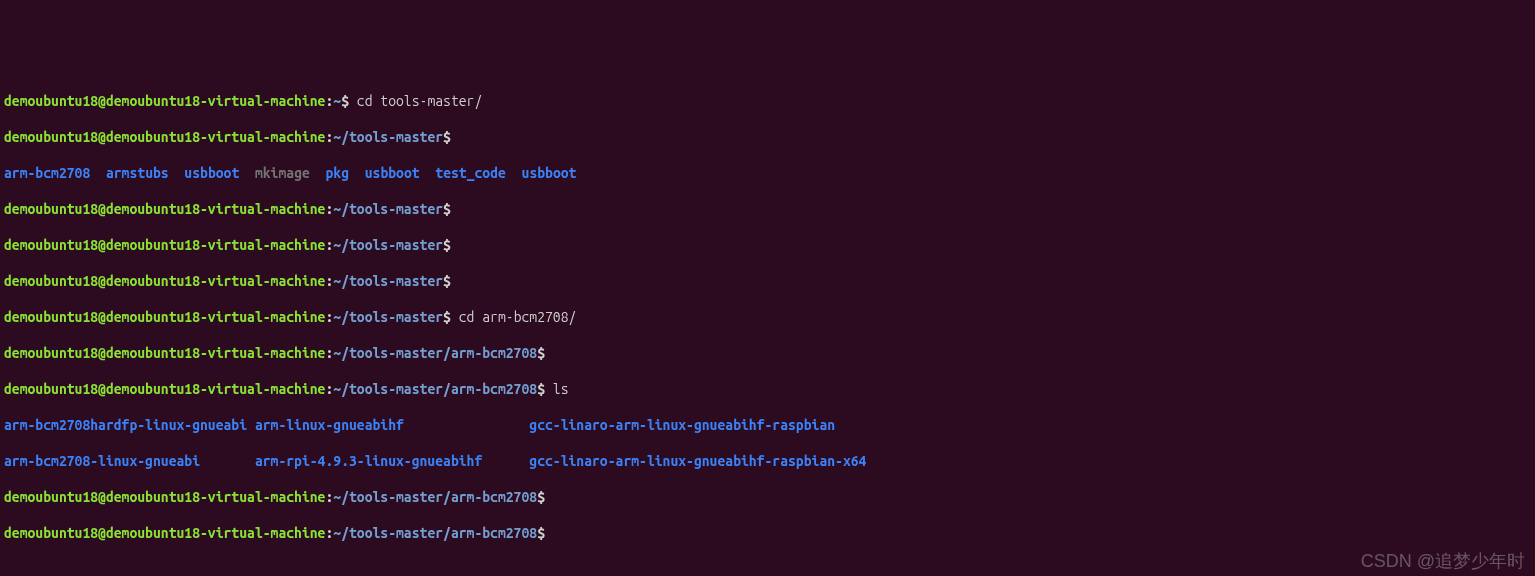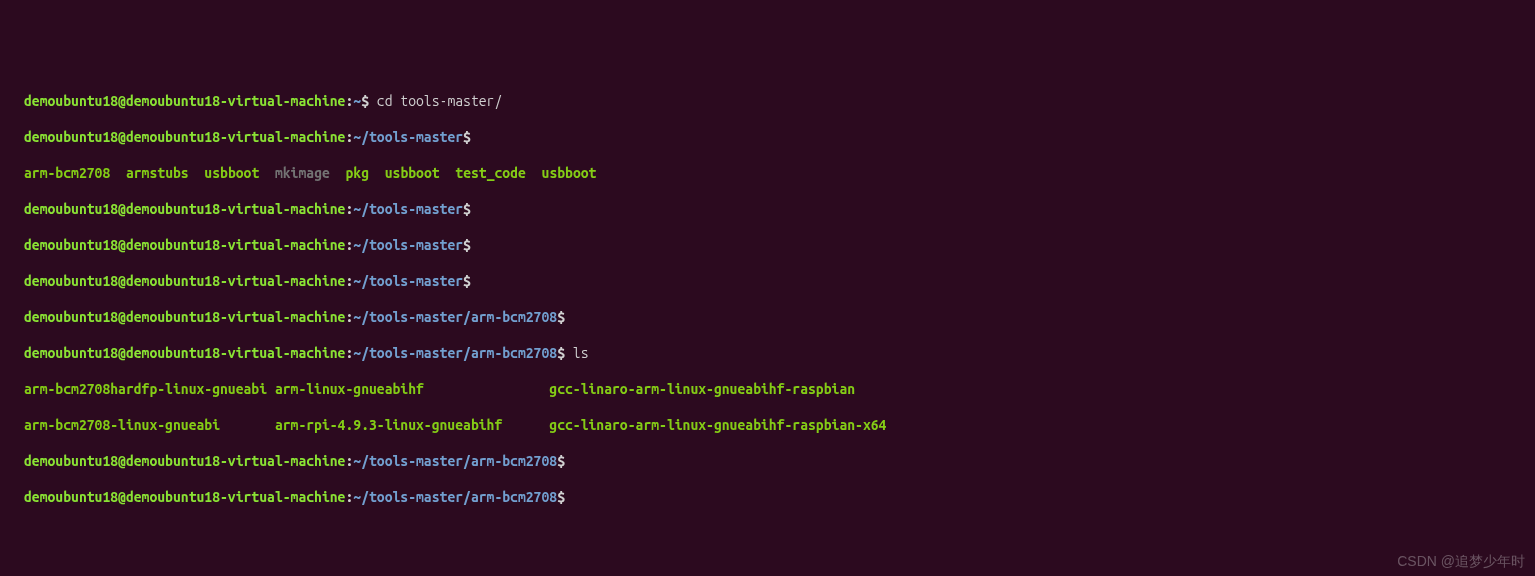--- a/index.html
+++ b/index.html
@@ -7,48 +7,49 @@
     padding: 2px 4px;
     background: #2c0a1f;
     color: #e0e0e0;
     font-family: "Ubuntu Mono", "DejaVu Sans Mono", Consolas, monospace;
     font-size: 14px;
     line-height: 18px;
     white-space: pre;
     width: 1535px;
     box-sizing: border-box;
   }
-  .line { white-space: pre; margin-left: 20px; }
+  .line { white-space: pre; }
   .user   { color: #8ae234; font-weight: bold; }
   .path   { color: #729fcf; font-weight: bold; }
   .sym    { color: #d0d0d0; font-weight: bold; }
   .cmd    { color: #d0d0d0; }
   .exe    { color: #737373; font-weight: bold; }
-  .dir    { color: #84cc16; font-weight: bold; text-align: center; }
+  .dir    { color: #3b82f6; font-weight: bold; text-align: center; }
   .watermark {
     position: fixed;
     right: 10px;
     bottom: 6px;
     color: rgba(220,220,220,0.35);
     font-family: Arial, sans-serif;
-    font-size: 14px;
+    font-size: 18px;
   }
 </style>
 </head>
 <body>
 
 
 
 <div>
 <div class="line"><span class="user">demoubuntu18@demoubuntu18-virtual-machine</span><span class="sym">:</span><span class="path">~</span><span class="sym">$</span><span class="cmd"> cd tools-master/</span></div>
 <div class="line"><span class="user">demoubuntu18@demoubuntu18-virtual-machine</span><span class="sym">:</span><span class="path">~/tools-master</span><span class="sym">$</span><span class="cmd"></span></div>
 <div class="line"><span class="dir">arm-bcm2708</span>  <span class="dir">armstubs</span>  <span class="dir">usbboot</span>  <span class="exe">mkimage</span>  <span class="dir">pkg</span>  <span class="dir">usbboot</span>  <span class="dir">test_code</span>  <span class="dir">usbboot</span></div>
 <div class="line"><span class="user">demoubuntu18@demoubuntu18-virtual-machine</span><span class="sym">:</span><span class="path">~/tools-master</span><span class="sym">$</span></div>
 <div class="line"><span class="user">demoubuntu18@demoubuntu18-virtual-machine</span><span class="sym">:</span><span class="path">~/tools-master</span><span class="sym">$</span></div>
 <div class="line"><span class="user">demoubuntu18@demoubuntu18-virtual-machine</span><span class="sym">:</span><span class="path">~/tools-master</span><span class="sym">$</span></div>
+<div class="line"><span class="user">demoubuntu18@demoubuntu18-virtual-machine</span><span class="sym">:</span><span class="path">~/tools-master</span><span class="sym">$</span><span class="cmd"> cd arm-bcm2708/</span></div>
 <div class="line"><span class="user">demoubuntu18@demoubuntu18-virtual-machine</span><span class="sym">:</span><span class="path">~/tools-master/arm-bcm2708</span><span class="sym">$</span></div>
 <div class="line"><span class="user">demoubuntu18@demoubuntu18-virtual-machine</span><span class="sym">:</span><span class="path">~/tools-master/arm-bcm2708</span><span class="sym">$</span><span class="cmd"> ls</span></div>
 <div class="line"><span class="dir">arm-bcm2708hardfp-linux-gnueabi </span><span class="dir">arm-linux-gnueabihf                </span><span class="dir">gcc-linaro-arm-linux-gnueabihf-raspbian</span></div>
 <div class="line"><span class="dir">arm-bcm2708-linux-gnueabi       </span><span class="dir">arm-rpi-4.9.3-linux-gnueabihf      </span><span class="dir">gcc-linaro-arm-linux-gnueabihf-raspbian-x64</span></div>
 <div class="line"><span class="user">demoubuntu18@demoubuntu18-virtual-machine</span><span class="sym">:</span><span class="path">~/tools-master/arm-bcm2708</span><span class="sym">$</span></div>
 <div class="line"><span class="user">demoubuntu18@demoubuntu18-virtual-machine</span><span class="sym">:</span><span class="path">~/tools-master/arm-bcm2708</span><span class="sym">$</span></div>
 
 
 
 

